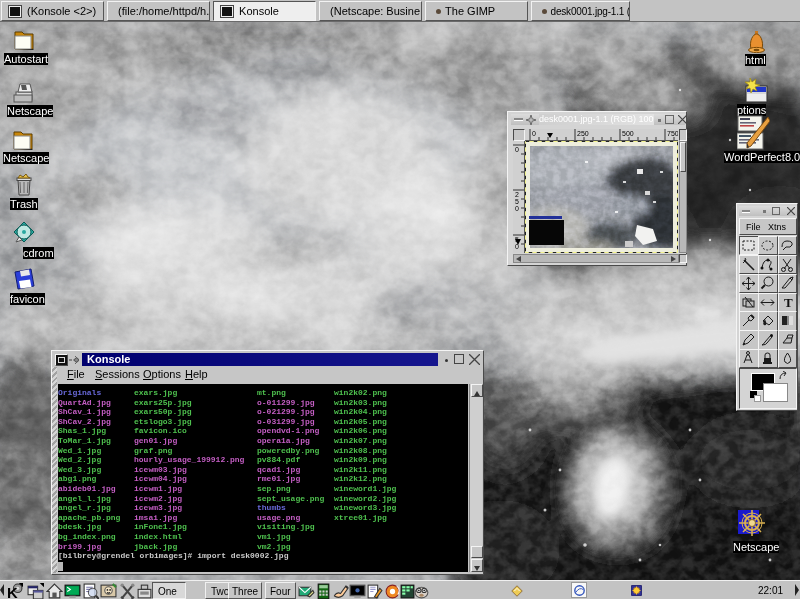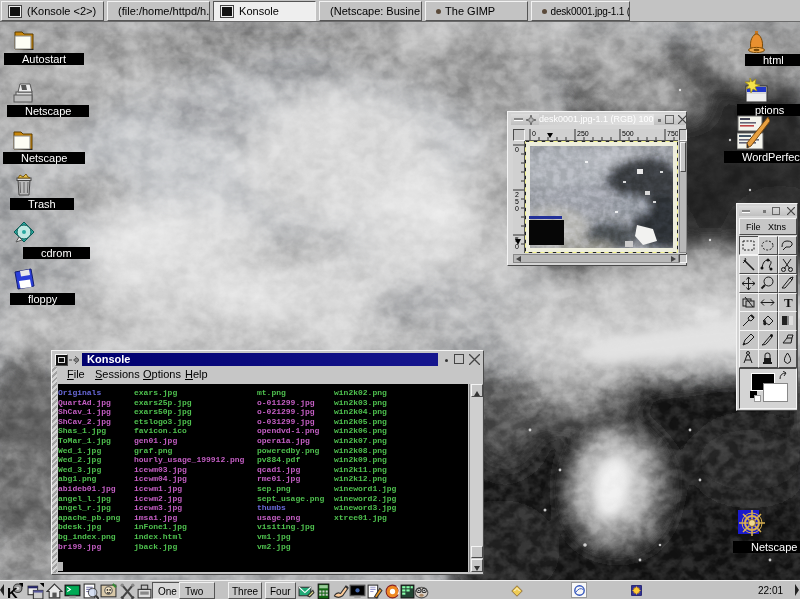--- a/index.html
+++ b/index.html
@@ -1,20 +1,20 @@
 <!DOCTYPE html>
 <html><head><meta charset="utf-8">
 <style>
 html,body{margin:0;padding:0;width:800px;height:599px;overflow:hidden;background:#8f8f8f;font-family:"Liberation Sans",sans-serif;}
 *{box-sizing:border-box;}
 .abs{position:absolute;}
 #bg{position:absolute;left:0;top:0;}
 .tb{position:absolute;top:1px;height:20px;background:#c3c3c3;border-top:1px solid #f2f2f2;border-left:1px solid #f2f2f2;border-right:1px solid #555;border-bottom:1px solid #555;font-size:11px;color:#000;display:flex;align-items:center;padding-left:4px;white-space:nowrap;overflow:hidden;}
 .tb.act{background:#eee;border-top:1px solid #555;border-left:1px solid #555;border-right:1px solid #f2f2f2;border-bottom:1px solid #f2f2f2;}
-.ilabel{position:absolute;background:#000;color:#fff;font-size:11px;line-height:12px;padding:0 18px;white-space:nowrap;}
+.ilabel{position:absolute;background:#000;color:#fff;font-size:11px;line-height:12px;padding:0 0;white-space:nowrap;}
 .out3{background:#c6c6c6;border-top:1px solid #f4f4f4;border-left:1px solid #f4f4f4;border-right:1px solid #4a4a4a;border-bottom:1px solid #4a4a4a;}
 .in3{background:#c6c6c6;border-top:1px solid #4a4a4a;border-left:1px solid #4a4a4a;border-right:1px solid #f4f4f4;border-bottom:1px solid #f4f4f4;}
 .term{font-family:"Liberation Mono",monospace;font-size:8px;line-height:9.6px;white-space:pre;font-weight:bold;letter-spacing:0;}
 .g{color:#4ec04e}.m{color:#c45ec4}.b{color:#6868d8}.w{color:#c9c9c9}
 </style></head>
 <body>
 <svg id="bg" width="800" height="599">
 <defs>
 <filter id="bl" x="-40%" y="-40%" width="180%" height="180%">
         <feGaussianBlur stdDeviation="14"></feGaussianBlur>
@@ -158,21 +158,21 @@
     <circle cx="10" cy="11" r="7" fill="#bfe8e2" stroke="#0a5a55"></circle>
     <circle cx="10" cy="11" r="2" fill="#2aa9a0"></circle>
     <path d="M5 16 L2 21 L8 19 Z" fill="#e8e8e8" stroke="#555"></path>
   </svg>
 <div class="ilabel" style="left:23px;top:247px;">cdrom</div>
 <svg class="abs" style="left:14px;top:268px;" width="21" height="23" viewBox="0 0 21 23">
     <path d="M1 4 L17 1 L20 18 L4 21 Z" fill="#2a3ed8" stroke="#101a70"></path>
     <path d="M6 3 L15 1.6 L16 7 L7 8.4 Z" fill="#e8e8e8"></path>
     <path d="M5 13 L16 11.4 L17.5 19 L6.5 20.6 Z" fill="#fff"></path>
   </svg>
-<div class="ilabel" style="left:10px;top:293px;">floppy</div>
+<div class="ilabel" style="left:10px;top:293px;">favicon</div>
 
 <svg class="abs" style="left:744px;top:29px;" width="24" height="25" viewBox="0 0 24 25">
     <path d="M11 2 h3 v4 h-3 z" fill="#c87820"></path>
     <path d="M7 20 C5 12 9 5 12.5 5 C16 5 20 12 18 20 Z" fill="#e89030" stroke="#7a4a08"></path>
     <ellipse cx="12.5" cy="21" rx="8" ry="2.6" fill="#f0a848" stroke="#7a4a08"></ellipse>
     <ellipse cx="12.5" cy="21" rx="3" ry="1.2" fill="#7a4a08"></ellipse>
   </svg>
 <div class="ilabel" style="left:745px;top:54px;">html</div>
 <svg class="abs" style="left:742px;top:77px;" width="26" height="27" viewBox="0 0 26 27">
     <rect x="4" y="9" width="21" height="16" fill="#d8d8d8" stroke="#333"></rect>
@@ -450,20 +450,21 @@
         </svg></div>
   <div class="abs out3" style="left:1px;top:162px;width:12px;height:12px;"></div>
   <div class="abs out3" style="left:1px;top:175px;width:12px;height:13px;"><svg width="10" height="11" viewBox="0 0 10 11">
           <path d="M5 8 L8 3 L2 3 Z" fill="#333"></path>
         </svg></div>
  </div>
  <div class="abs term" style="left:6px;top:37px;"><span class="b">Originals</span><br><span class="m">QuartAd.jpg</span><br><span class="m">ShCav_1.jpg</span><br><span class="m">ShCav_2.jpg</span><br><span class="g">Shas_1.jpg</span><br><span class="g">ToMar_1.jpg</span><br><span class="g">Wed_1.jpg</span><br><span class="g">Wed_2.jpg</span><br><span class="g">Wed_3.jpg</span><br><span class="g">abg1.png</span><br><span class="m">abideb01.jpg</span><br><span class="g">angel_l.jpg</span><br><span class="g">angel_r.jpg</span><br><span class="g">apache_pb.png</span><br><span class="g">bdesk.jpg</span><br><span class="g">bg_index.png</span><br><span class="m">bri99.jpg</span></div>
  <div class="abs term" style="left:82px;top:37px;"><span class="g">exars.jpg</span><br><span class="g">exars25p.jpg</span><br><span class="g">exars50p.jpg</span><br><span class="g">etslogo3.jpg</span><br><span class="g">favicon.ico</span><br><span class="m">gen01.jpg</span><br><span class="g">graf.png</span><br><span class="m">hourly_usage_199912.png</span><br><span class="m">icewm03.jpg</span><br><span class="m">icewm04.jpg</span><br><span class="m">icewm1.jpg</span><br><span class="m">icewm2.jpg</span><br><span class="m">icewm3.jpg</span><br><span class="m">imsai.jpg</span><br><span class="g">inFone1.jpg</span><br><span class="g">index.html</span><br><span class="g">jback.jpg</span></div>
  <div class="abs term" style="left:205px;top:37px;"><span class="g">mt.png</span><br><span class="m">o-011299.jpg</span><br><span class="m">o-021299.jpg</span><br><span class="m">o-031299.jpg</span><br><span class="m">opendvd-1.png</span><br><span class="m">opera1a.jpg</span><br><span class="g">poweredby.png</span><br><span class="g">pv884.pdf</span><br><span class="m">qcad1.jpg</span><br><span class="m">rme01.jpg</span><br><span class="g">sep.png</span><br><span class="g">sept_usage.png</span><br><span class="b">thumbs</span><br><span class="m">usage.png</span><br><span class="g">visiting.jpg</span><br><span class="g">vm1.jpg</span><br><span class="g">vm2.jpg</span></div>
  <div class="abs term" style="left:282px;top:37px;"><span class="g">win2k02.png</span><br><span class="g">win2k03.png</span><br><span class="g">win2k04.png</span><br><span class="g">win2k05.png</span><br><span class="g">win2k06.png</span><br><span class="g">win2k07.png</span><br><span class="g">win2k08.png</span><br><span class="g">win2k09.png</span><br><span class="g">win2k11.png</span><br><span class="g">win2k12.png</span><br><span class="g">wineword1.jpg</span><br><span class="g">wineword2.jpg</span><br><span class="g">wineword3.jpg</span><br><span class="g">xtree01.jpg</span><br>&nbsp;<br>&nbsp;<br>&nbsp;</div>
+ <div class="abs term w" style="left:6px;top:200.2px;">[bilbrey@grendel orbimages]# import desk0002.jpg</div>
  <div class="abs" style="left:6px;top:210.8px;width:5px;height:9px;background:#b8b8b8;"></div>
 </div>
 
 <div id="panel" class="abs" style="left:0;top:580px;width:800px;height:19px;background:#c3c3c3;border-top:1px solid #f0f0f0;">
  <svg class="abs" style="left:0px;top:3px;" width="5" height="12" viewBox="0 0 5 12">
       <path d="M4 0 L0 6 L4 12 Z" fill="#222"></path>
     </svg>
  <svg class="abs" style="left:6px;top:2px;" width="17" height="17" viewBox="0 0 16 16">
       <circle cx="11" cy="5" r="4" fill="#999" stroke="#333"></circle>
       <circle cx="11" cy="5" r="1.5" fill="#ddd"></circle>
@@ -506,21 +507,21 @@
       <circle cx="3" cy="2" r="1.6" fill="#888"></circle>
       <circle cx="13" cy="2" r="1.6" fill="#888"></circle>
       <path d="M2 13 L4 15 M12 15 L14 13" stroke="#444" stroke-width="2"></path>
     </svg>
  <svg class="abs" style="left:136px;top:2px;" width="17" height="17" viewBox="0 0 16 16">
       <rect x="2" y="6" width="12" height="8" fill="#ddd" stroke="#333"></rect>
       <rect x="5" y="2" width="6" height="4" fill="none" stroke="#333"></rect>
       <rect x="4" y="8" width="8" height="3" fill="#888"></rect>
     </svg>
  <div class="abs" style="left:152px;top:1px;width:34px;height:17px;background:#d8d8d8;border-top:1px solid #555;border-left:1px solid #555;border-right:1px solid #f0f0f0;border-bottom:1px solid #f0f0f0;font-size:10px;color:#000;text-align:left;padding:3px 0 0 5px;">One</div>
- <div class="abs" style="left:179px;top:1px;width:36px;height:17px;background:#c6c6c6;border-top:1px solid #f0f0f0;border-left:1px solid #f0f0f0;border-right:1px solid #555;border-bottom:1px solid #555;font-size:10px;color:#000;text-align:left;padding:3px 0 0 5px;">Two</div>
+ <div class="abs" style="left:205px;top:1px;width:36px;height:17px;background:#c6c6c6;border-top:1px solid #f0f0f0;border-left:1px solid #f0f0f0;border-right:1px solid #555;border-bottom:1px solid #555;font-size:10px;color:#000;text-align:left;padding:3px 0 0 5px;">Two</div>
  <div class="abs" style="left:228px;top:1px;width:34px;height:17px;background:#c6c6c6;border-top:1px solid #f0f0f0;border-left:1px solid #f0f0f0;border-right:1px solid #555;border-bottom:1px solid #555;font-size:10px;color:#000;text-align:left;padding:3px 0 0 3px;">Three</div>
  <div class="abs" style="left:265px;top:1px;width:31px;height:17px;background:#c6c6c6;border-top:1px solid #f0f0f0;border-left:1px solid #f0f0f0;border-right:1px solid #555;border-bottom:1px solid #555;font-size:10px;color:#000;text-align:left;padding:3px 0 0 4px;">Four</div>
  <svg class="abs" style="left:298px;top:2px;" width="17" height="17" viewBox="0 0 16 16">
       <rect x="1" y="4" width="11" height="8" fill="#2a7" stroke="#333"></rect>
       <path d="M1 4 L6.5 9 L12 4" stroke="#fff" fill="none"></path>
       <path d="M9 12 L14 7 L15 9 L11 13 Z" fill="#dd8" stroke="#333"></path>
     </svg>
  <svg class="abs" style="left:315px;top:2px;" width="17" height="17" viewBox="0 0 16 16">
       <rect x="3" y="1" width="10" height="14" fill="#161" stroke="#111"></rect>
       <rect x="4" y="2" width="8" height="3" fill="#9c9"></rect>

